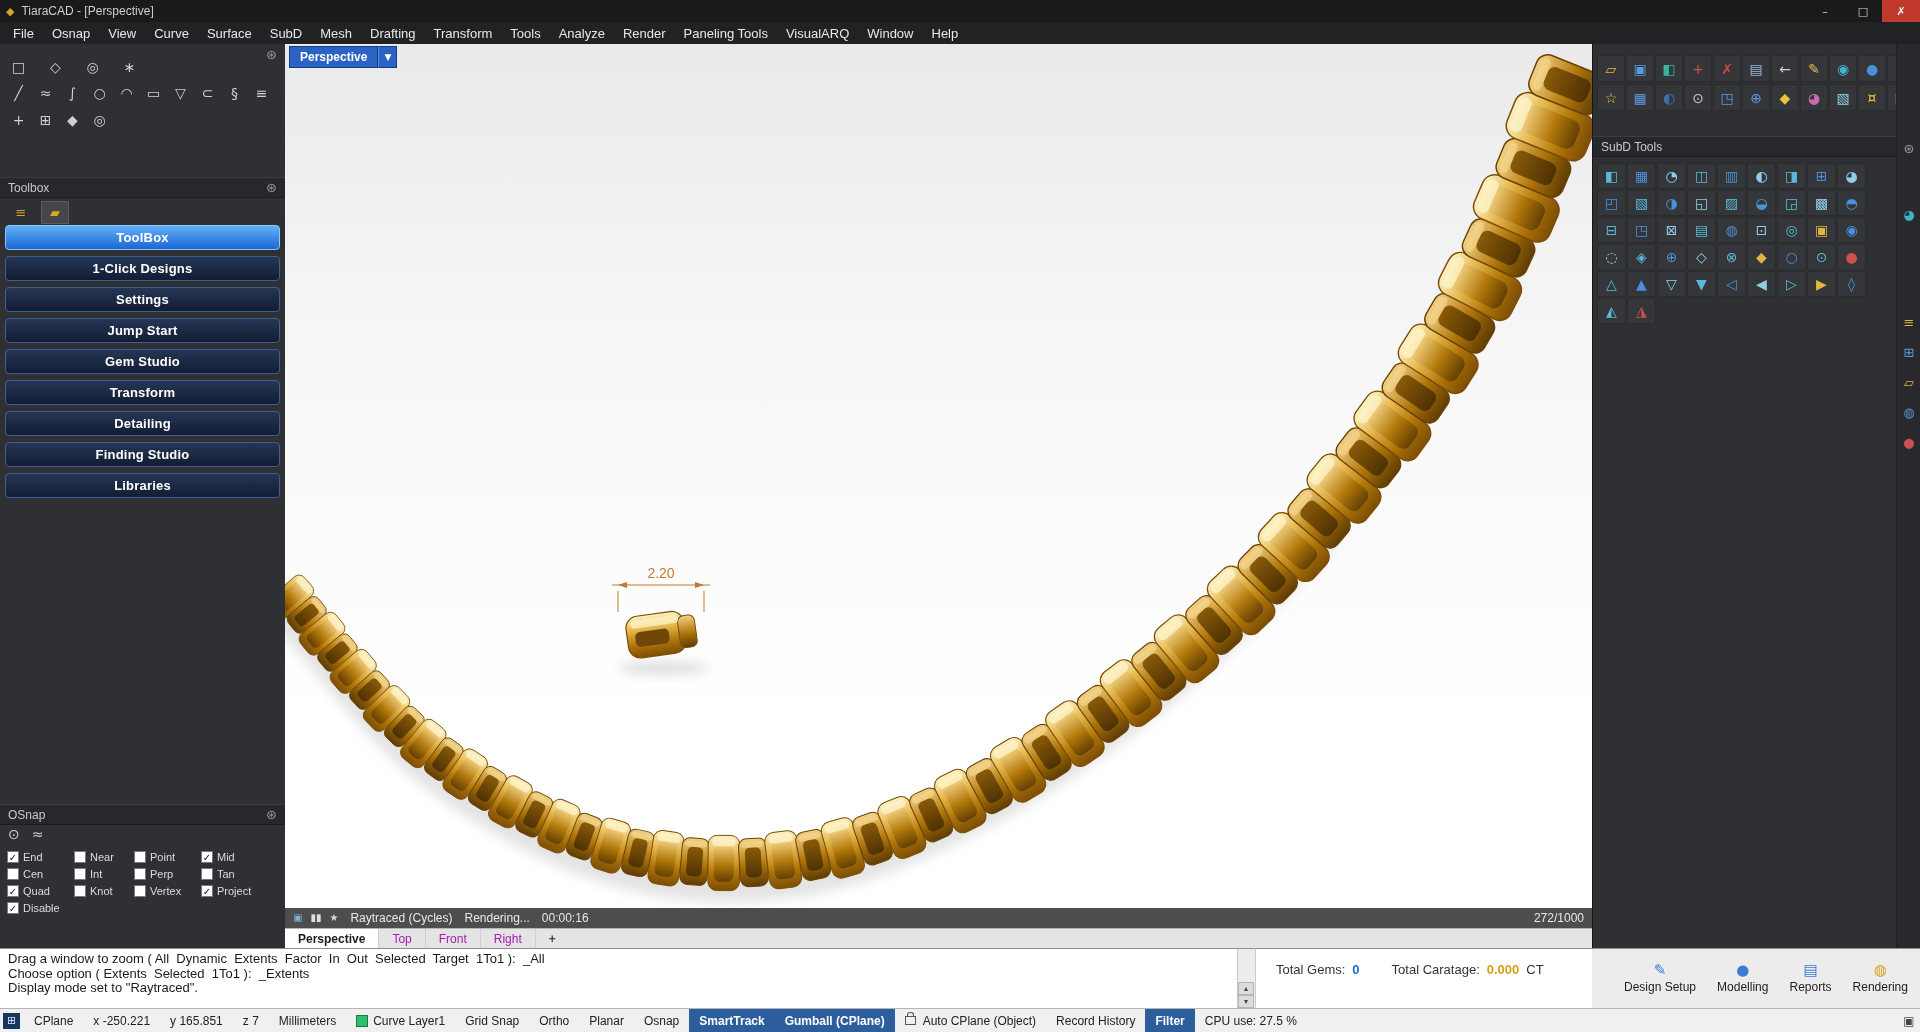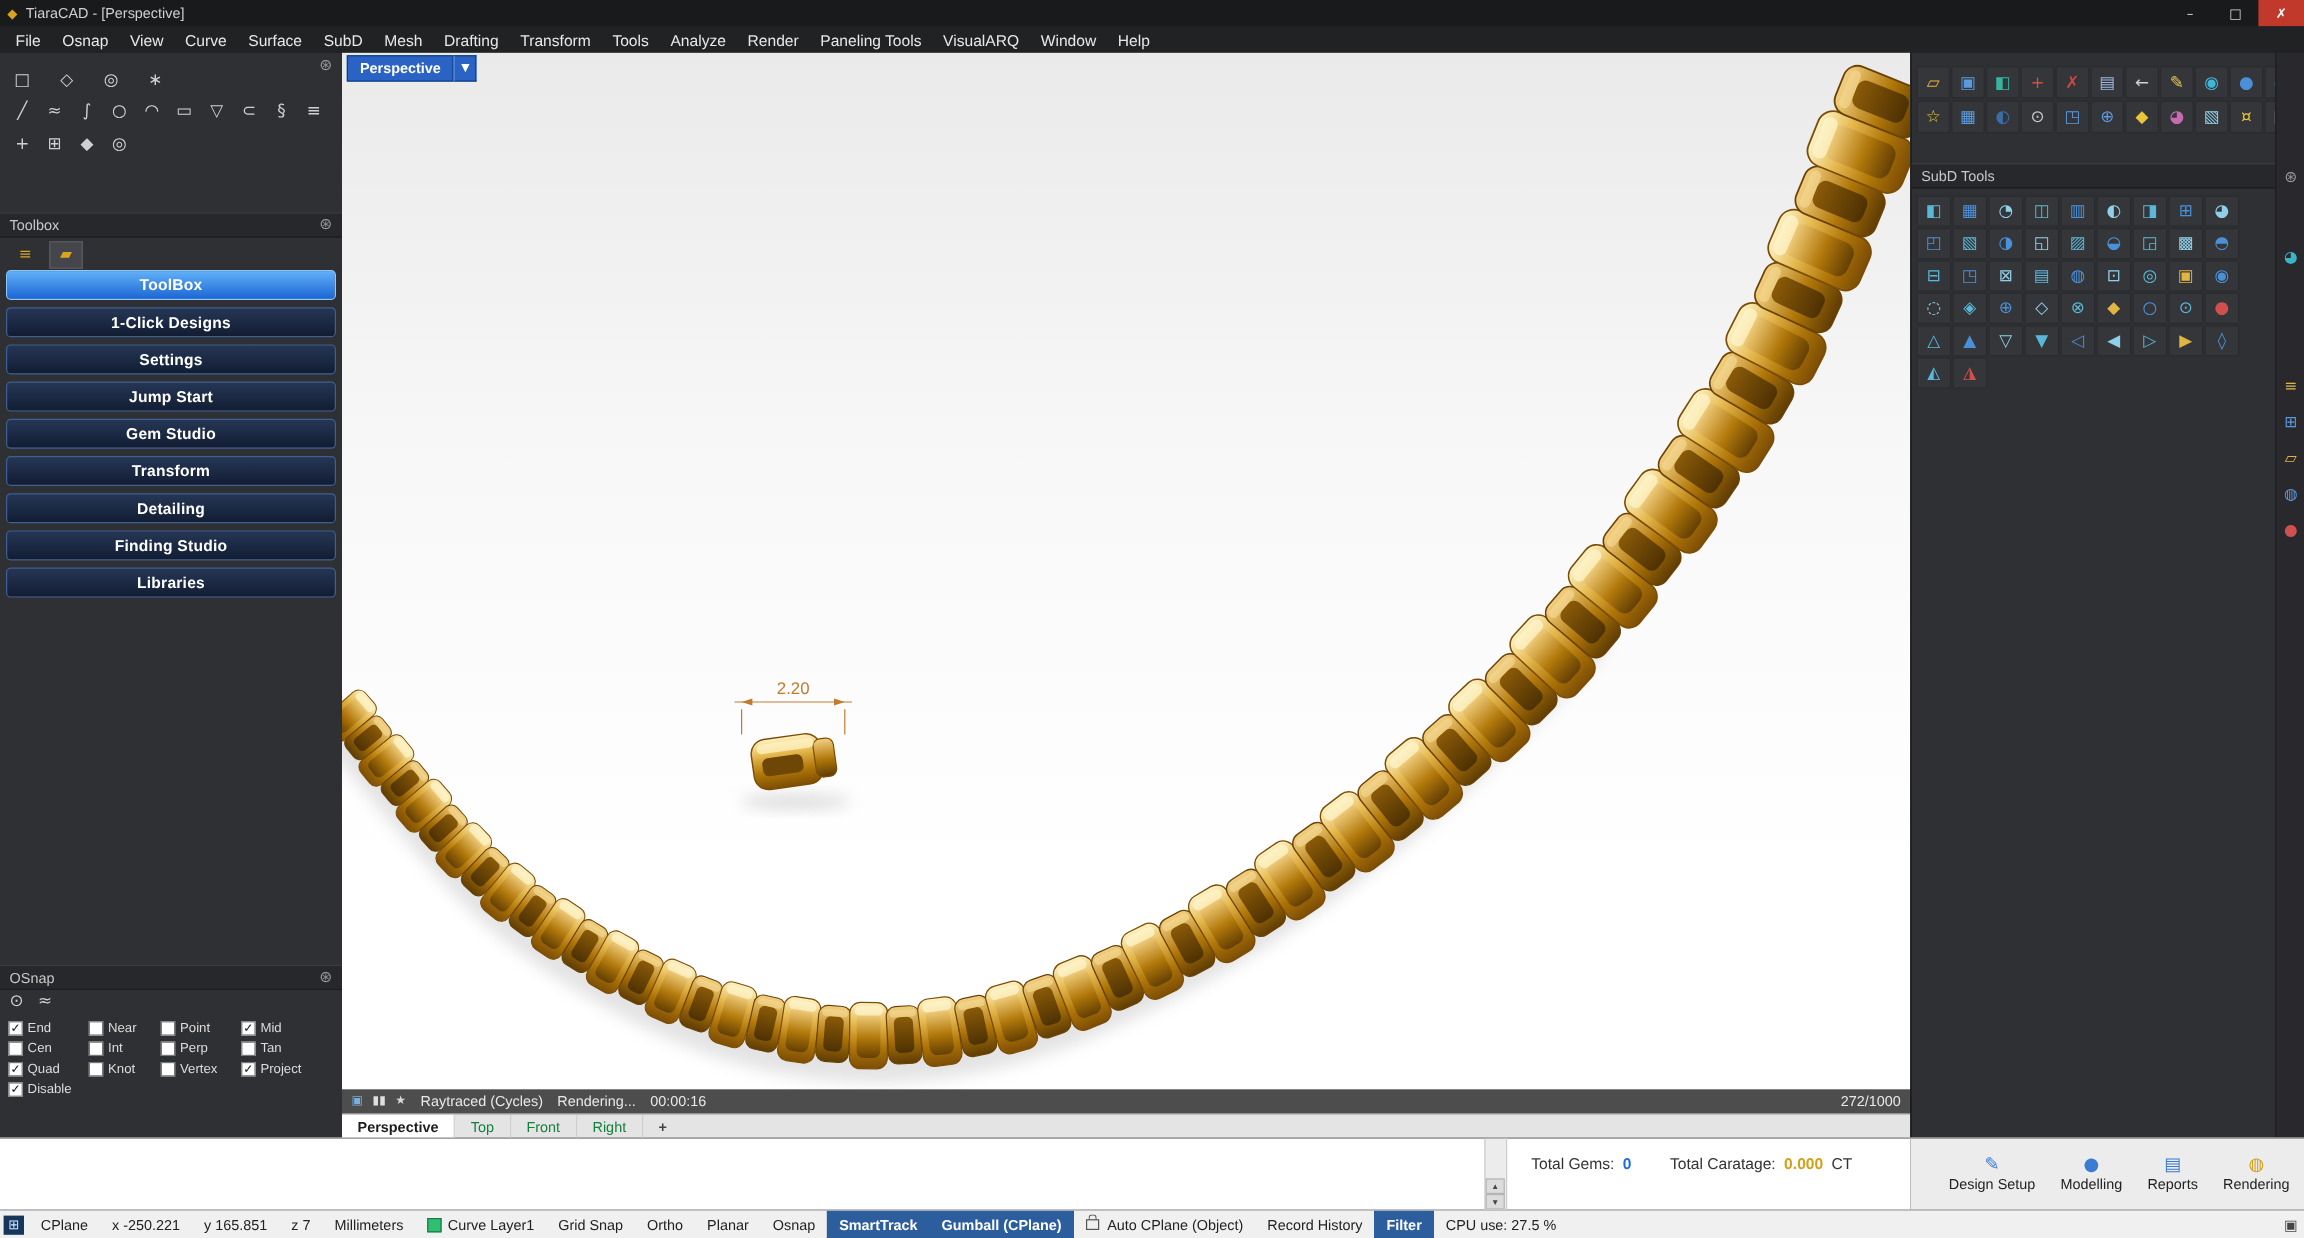--- a/index.html
+++ b/index.html
@@ -38,21 +38,21 @@
   
   .viewport{position:absolute;left:285px;top:44px;width:1307px;height:864px;background:linear-gradient(#eaeaea,#f8f8f8 40%,#ffffff 78%);overflow:hidden}
   .vp-label{position:absolute;top:2px;left:4px;display:flex;align-items:stretch;z-index:5}
   .vp-pill{background:#2a63c4;color:#fff;font-size:12px;font-weight:bold;padding:3px 10px;border:1px solid #123d85;cursor:pointer}
   .vp-caret{background:#2a63c4;color:#fff;width:17px;display:flex;align-items:center;justify-content:center;border:1px solid #123d85;border-left:1px solid #5a8ad8;font-size:9px;cursor:pointer}
   #chain-svg{position:absolute;left:0;top:0}
   .render-bar{position:absolute;left:285px;top:908px;width:1307px;height:20px;background:#4d4d4d;color:#e8e8e8;font-size:12px;display:flex;align-items:center;gap:12px;padding:0 8px;box-sizing:border-box}
   .render-bar .ric{font-size:10px;cursor:pointer}
   .rb-progress{margin-left:auto}
   .view-tabs{position:absolute;left:285px;top:928px;width:1307px;height:20px;background:#e4e4e4;border-top:1px solid #b5b5b5;display:flex;align-items:stretch;font-size:12px;box-sizing:border-box}
-  .view-tab{padding:0 13px;color:#15803d;border-right:1px solid #cfcfcf;display:flex;align-items:center;cursor:pointer}
+  .view-tab{padding:0 13px;color:#a21caf;border-right:1px solid #cfcfcf;display:flex;align-items:center;cursor:pointer}
   .view-tab.active{background:#fff;color:#1c1c1c;font-weight:bold}
   .view-tab.add{color:#444;font-weight:bold;border-right:none}
   
   .right-panel{position:absolute;left:1592px;top:44px;width:328px;bottom:84px;background:#2f3033;border-left:1px solid #151517}
   .rp-row{position:absolute;left:4px;display:flex;gap:1px}
   .rp-icon{width:26px;height:25px;background:#35363a;border:1px solid #2a2b2e;border-radius:2px;display:flex;align-items:center;justify-content:center;font-size:14px;cursor:pointer}
   .subd-header{top:92px;right:24px}
   .subd-row .rp-icon{width:27px;height:24px}
   .right-strip{position:absolute;right:0;top:0;width:24px;bottom:0;background:#29292d;border-left:1px solid #1f1f22}
   .strip-icon{position:absolute;left:2px;width:20px;height:20px;display:flex;align-items:center;justify-content:center;font-size:13px;cursor:pointer}
@@ -713,20 +713,26 @@
       <span class="strip-icon i" style="color: rgb(58, 181, 200); top: 160px;">◕</span>
       <span class="strip-icon i" style="color: rgb(224, 181, 64); top: 268px;">≡</span>
       <span class="strip-icon i" style="color: rgb(90, 154, 222); top: 298px;">⊞</span>
       <span class="strip-icon i" style="color: rgb(230, 179, 60); top: 328px;">▱</span>
       <span class="strip-icon i" style="color: rgb(90, 154, 222); top: 358px;">◍</span>
       <span class="strip-icon i" style="color: rgb(208, 80, 80); top: 388px;">●</span>
     </div>
 </div>
 
 <div class="command-area">
+  <div>
+
+  <div class="cmd-line">Drag a window to zoom ( All  Dynamic  Extents  Factor  In  Out  Selected  Target  1To1 ):  _All</div>
+      <div class="cmd-line">Choose option ( Extents  Selected  1To1 ):  _Extents</div>
+      <div class="cmd-line">Display mode set to "Raytraced".</div>
+    </div>
   <div class="cmd-scroll">
     <span class="cmd-arrow i" style="bottom:13px">▴</span>
     <span class="cmd-arrow i" style="bottom:0">▾</span>
   </div>
 </div>
 
 <div class="gems-area">
   <span>Total Gems:</span>
   <span class="gem-val" id="gems-value" style="color: rgb(31, 111, 208);">0</span>
   <span style="width:18px"></span>

